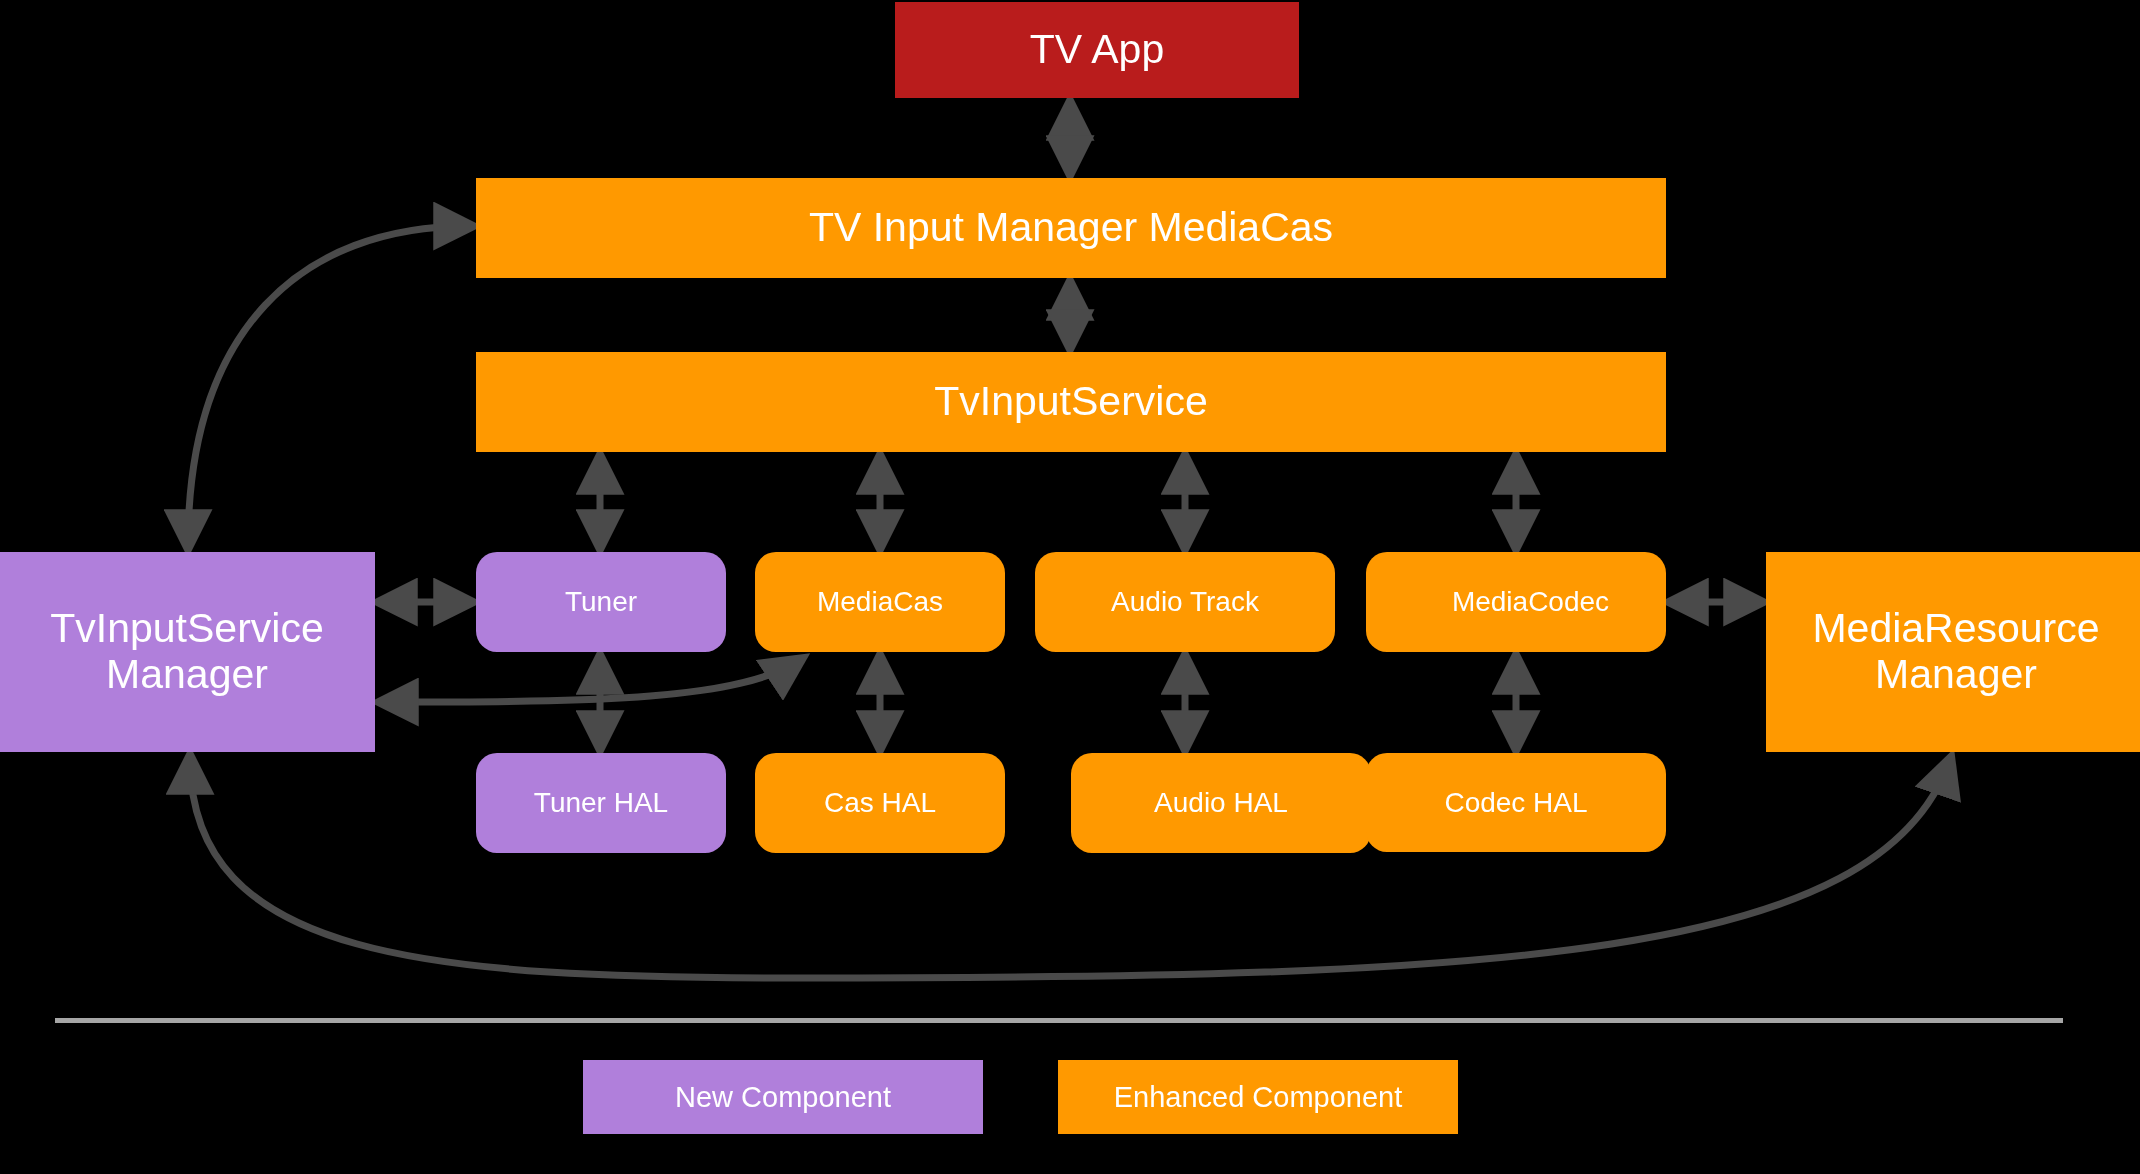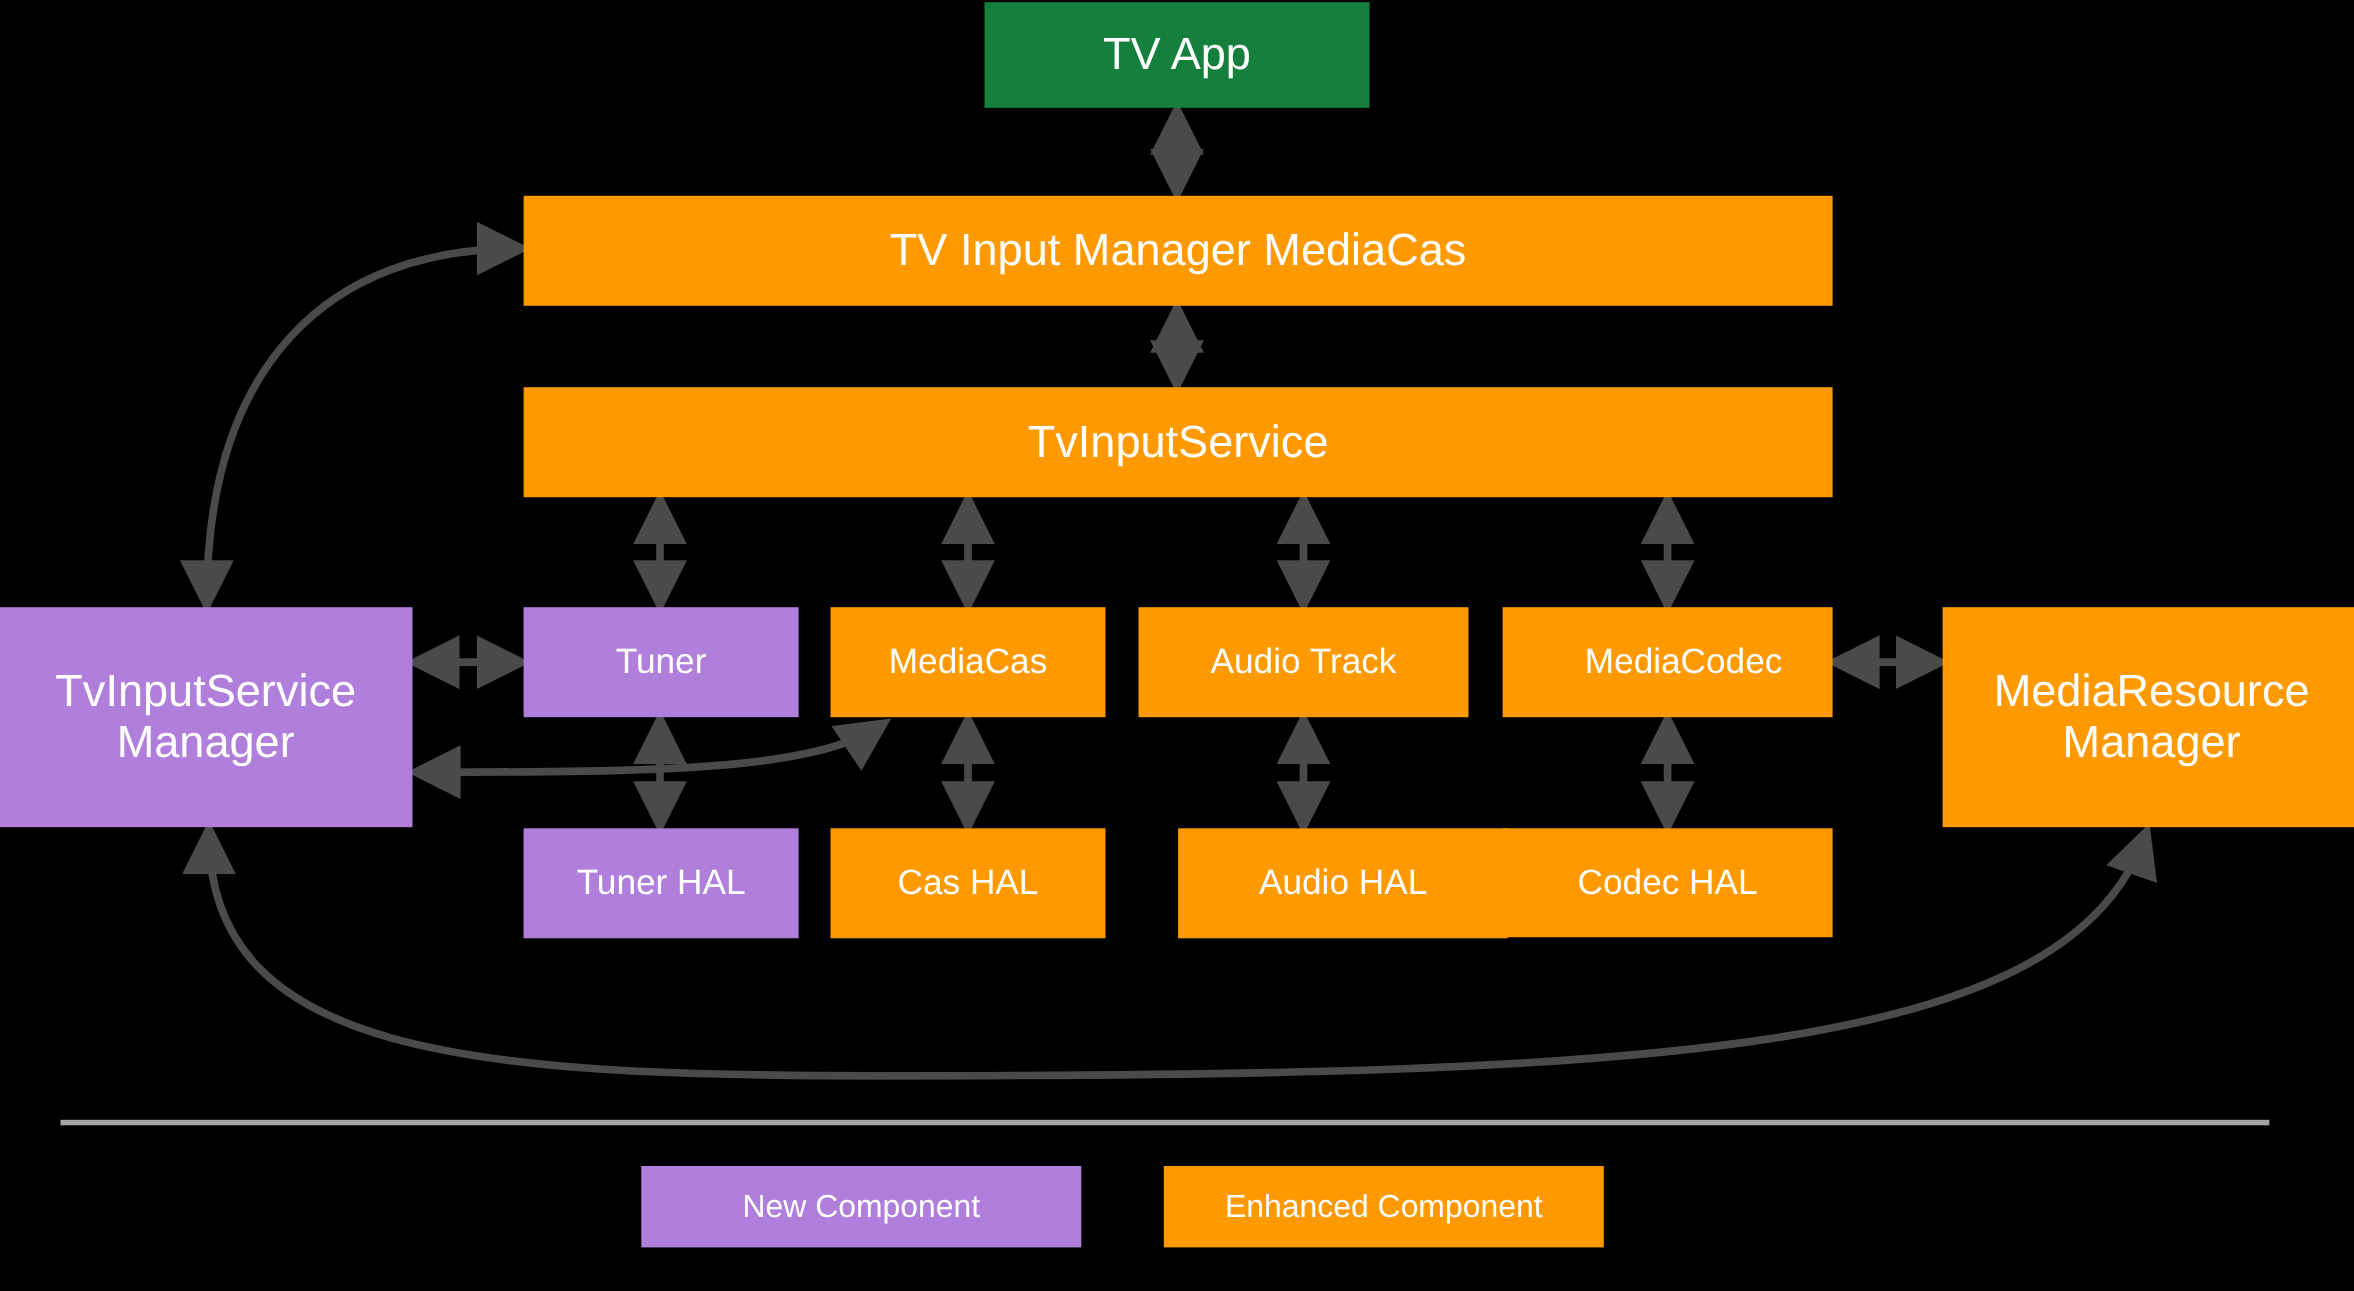--- a/index.html
+++ b/index.html
@@ -33,21 +33,21 @@
     align-items: center;
     justify-content: center;
     text-align: center;
     color: #ffffff;
     line-height: 1.12;
     box-sizing: border-box;
     padding: 2px 6px;
     white-space: pre-line;
   }
   .node-lg  { font-size: 41px; }
-  .node-md  { font-size: 32px; }
+  .node-md  { font-size: 28px; border-radius: 21px; }
   .legend-box {
     position: absolute;
     display: flex;
     align-items: center;
     justify-content: center;
     color: #ffffff;
     font-size: 29px;
     box-sizing: border-box;
   }
   .divider {
@@ -95,21 +95,21 @@
 
     <line x1="1672" y1="602" x2="1760" y2="602" stroke="#4a4a4a" stroke-width="7" marker-start="url(#arrow-start)" marker-end="url(#arrow-end)"></line>
 
     <path d="M 188 546 C 188 330 300 226 470 226" fill="none" stroke="#4a4a4a" stroke-width="7" marker-start="url(#arrow-start)" marker-end="url(#arrow-end)"></path>
 
     <path d="M 382 702 C 600 702 740 700 800 660" fill="none" stroke="#4a4a4a" stroke-width="7" marker-start="url(#arrow-start)" marker-end="url(#arrow-end)"></path>
 
     <path d="M 190 758 C 190 960 430 978 800 978 C 1500 978 1880 960 1950 760" fill="none" stroke="#4a4a4a" stroke-width="7" marker-start="url(#arrow-start)" marker-end="url(#arrow-end)"></path>
   </svg>
 
-  <div class="node node-lg" style="left:895px; top:2px; width:350px; height:96px; background:#15803d;">TV App</div>
+  <div class="node node-lg" style="left:895px; top:2px; width:404px; height:96px; background:#b91c1c;">TV App</div>
 
   <div class="node node-lg" style="left:476px; top:178px; width:1190px; height:100px; background:#ff9900;">TV Input Manager MediaCas</div>
 
   <div class="node node-lg" style="left:476px; top:352px; width:1190px; height:100px; background:#ff9900;">TvInputService</div>
 
   <div class="node node-lg" style="left:-1px; top:552px; width:376px; height:200px; background:#b07fdb;">TvInputService
 Manager</div>
 
   <div class="node node-md" style="left:476px; top:552px; width:250px; height:100px; background:#b07fdb;">Tuner</div>
 

